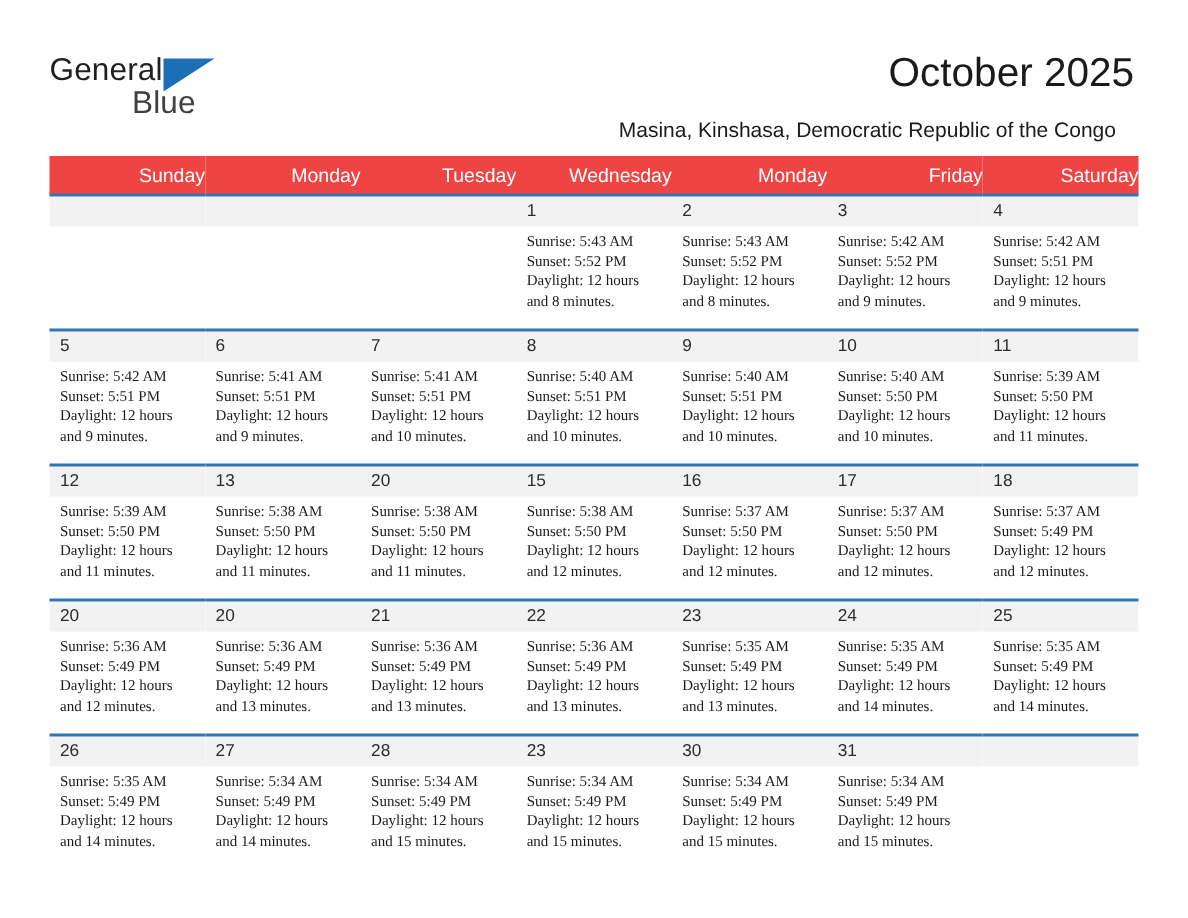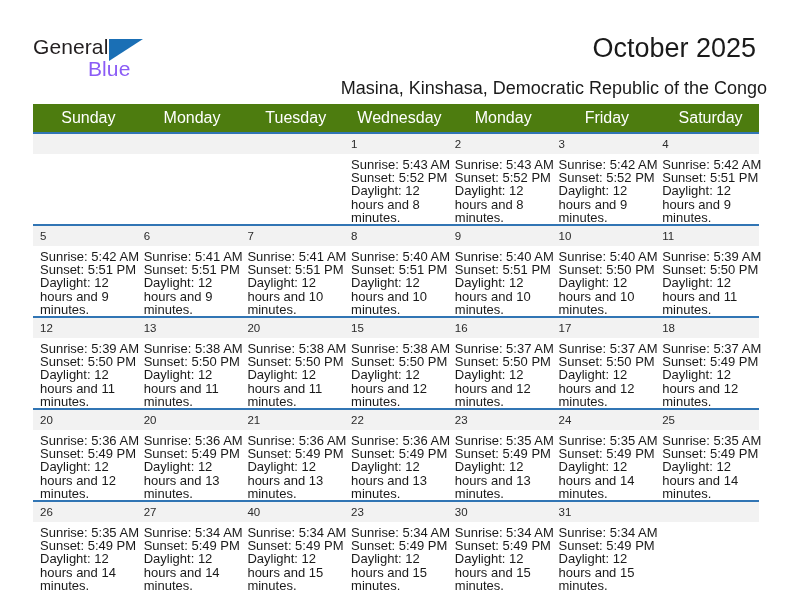--- a/index.html
+++ b/index.html
@@ -43,21 +43,21 @@
     font-size: 21px;
     color: #231f20;
     letter-spacing: 0.1px;
     font-family: "Liberation Sans", sans-serif;
   }
   .logo-blue {
     position: absolute;
     left: 55px;
     top: 22px;
     font-size: 21px;
-    color: #8b5cf6;
+    color: #404040;
     letter-spacing: 0.1px;
   }
   .logo-tri {
     position: absolute;
     left: 76px;
     top: 4px;
     width: 0;
     height: 0;
     border-left: 34px solid #1a6fb5;
     border-bottom: 22px solid transparent;
@@ -66,46 +66,46 @@
     position: absolute;
     right: 36px;
     top: 33px;
     font-size: 27px;
     color: #1a1a1a;
     text-align: right;
     white-space: nowrap;
   }
   .subtitle {
     position: absolute;
-    right: 25px;
+    right: 48px;
     top: 78px;
-    font-size: 18px;
+    font-size: 14px;
     color: #1a1a1a;
     text-align: center;
     white-space: nowrap;
   }
 
   
   .calendar {
     position: absolute;
     left: 33px;
     top: 104px;
     width: 726px;
   }
   table.cal {
     border-collapse: collapse;
     width: 726px;
     table-layout: fixed;
   }
   table.cal th {
-    background: #4d7c0f;
+    background: #ef4444;
     color: #ffffff;
-    font-size: 16px;
+    font-size: 13px;
     font-weight: normal;
-    text-align: center;
+    text-align: right;
     padding: 5px 0 5px 7px;
     height: 11px;
     border: none;
   }
   td.day {
     vertical-align: top;
     padding: 0;
     border-top: 2px solid #3175b4;
     height: 88px;
     background: #ffffff;
@@ -120,23 +120,24 @@
     padding: 4px 0 4px 7px;
     line-height: 12px;
     height: 12px;
   }
   td.day.empty .daynum {
     background: #f2f2f2;
     color: transparent;
   }
   .info {
     padding: 4px 6px 0 7px;
-    font-size: 13px;
+    font-size: 10px;
     line-height: 13.2px;
     color: #1a1a1a;
+    font-family: Liberation Serif, serif;
   }
   .info div {
     white-space: nowrap;
   }
   .info .daylight {
     white-space: normal;
   }
 </style>
 </head>
 <body>
@@ -400,21 +401,21 @@
           </td>
           <td class="day">
             <div class="daynum">27</div>
             <div class="info">
               <div>Sunrise: 5:34 AM</div>
               <div>Sunset: 5:49 PM</div>
               <div class="daylight">Daylight: 12 hours and 14 minutes.</div>
             </div>
           </td>
           <td class="day">
-            <div class="daynum">40</div>
+            <div class="daynum">28</div>
             <div class="info">
               <div>Sunrise: 5:34 AM</div>
               <div>Sunset: 5:49 PM</div>
               <div class="daylight">Daylight: 12 hours and 15 minutes.</div>
             </div>
           </td>
           <td class="day">
             <div class="daynum">23</div>
             <div class="info">
               <div>Sunrise: 5:34 AM</div>

